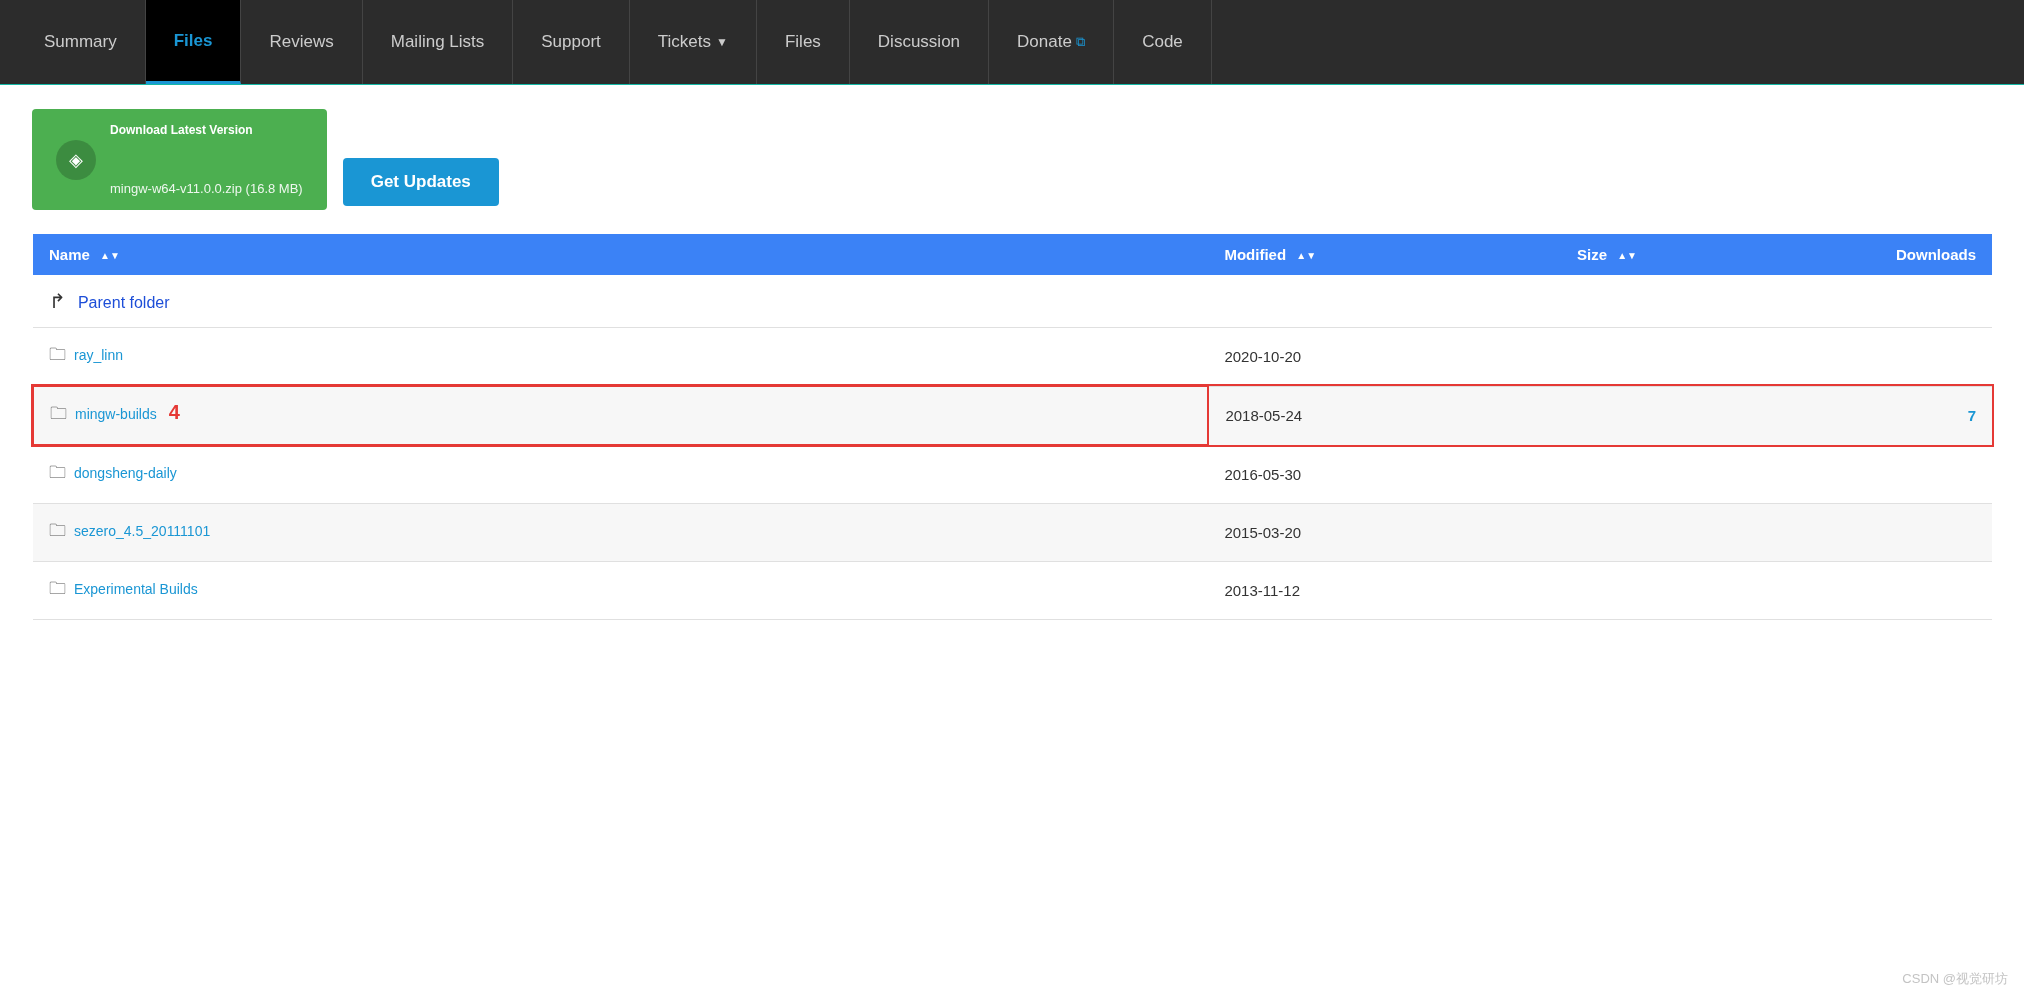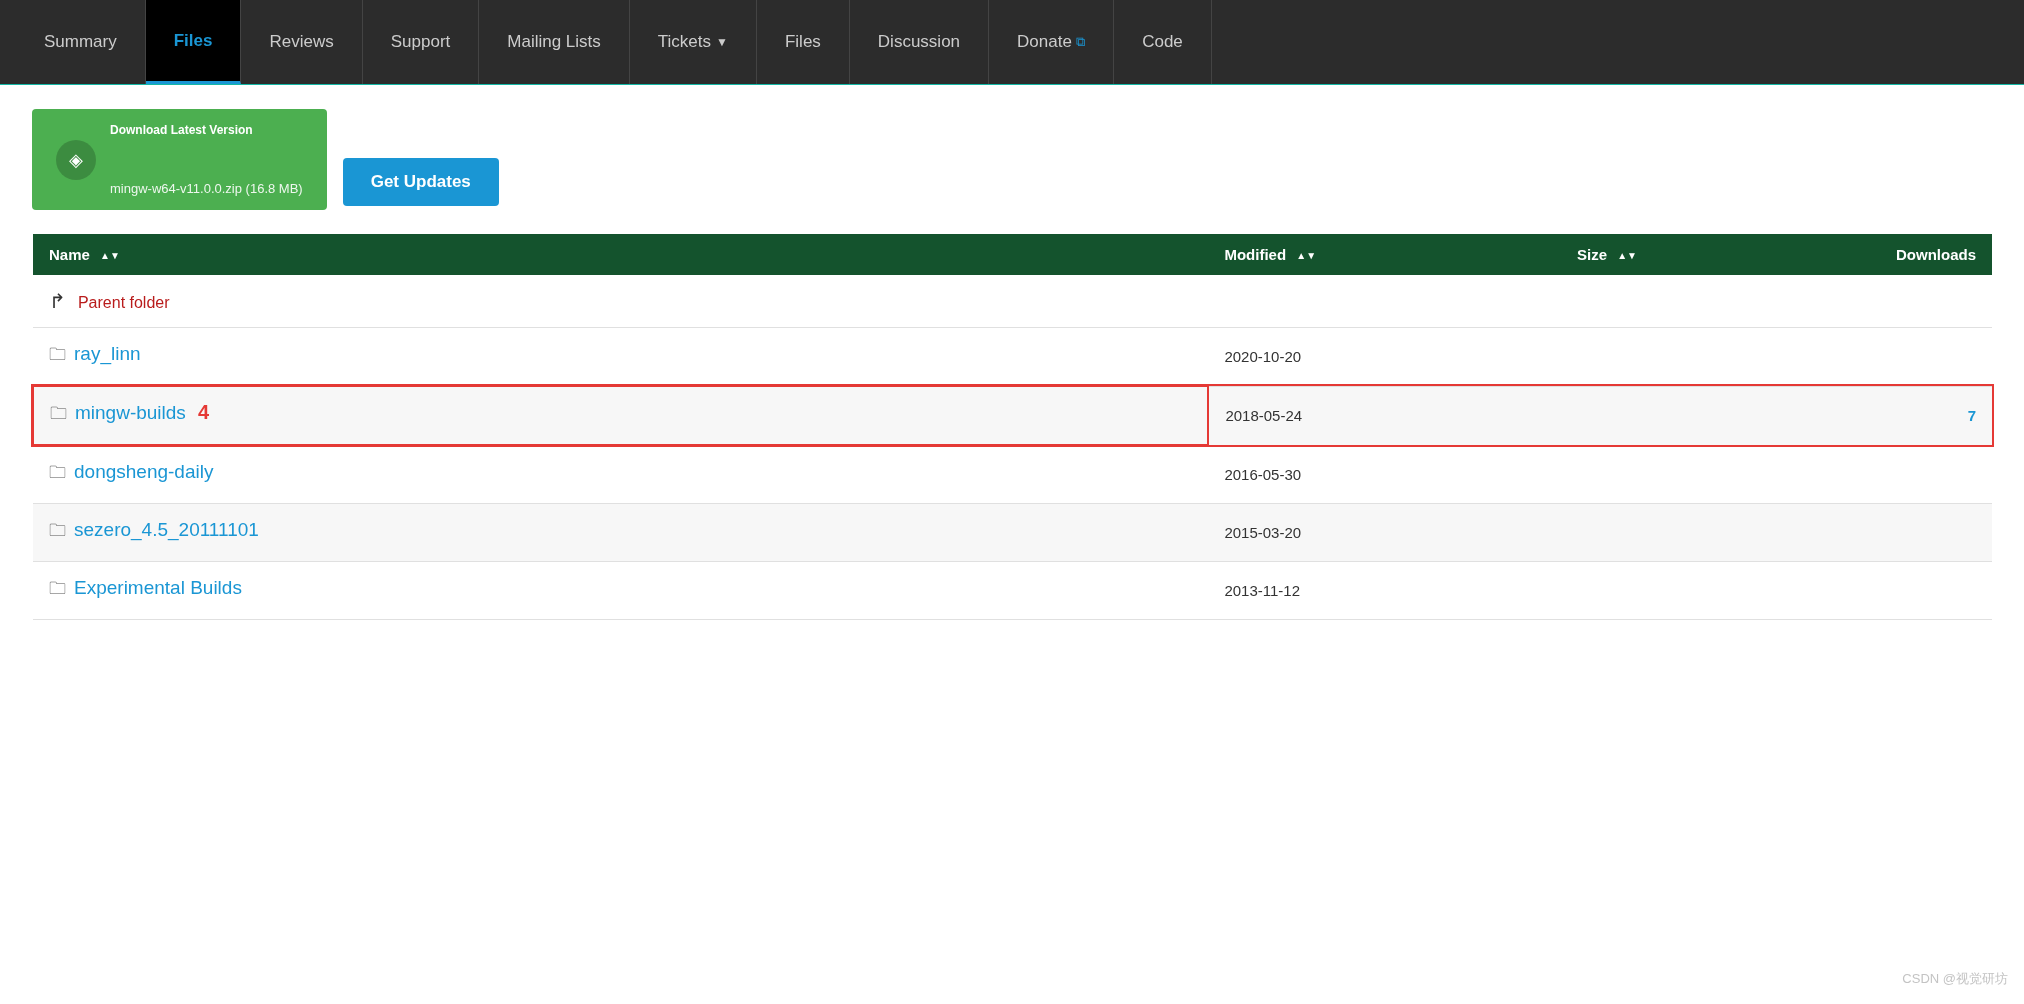--- a/index.html
+++ b/index.html
@@ -115,21 +115,21 @@
     }
     .breadcrumb .separator { color: #555; margin: 0 6px; }
     .breadcrumb .current { color: #333; }
 
     
     .file-table {
       width: 100%;
       border-collapse: collapse;
     }
     .file-table thead tr {
-      background: #14532d;
+      background: #3b82f6;
       color: #fff;
     }
     .file-table thead th {
       padding: 12px 16px;
       font-size: 15px;
       font-weight: 600;
       text-align: left;
       cursor: pointer;
       white-space: nowrap;
     }
@@ -154,34 +154,34 @@
     }
     .file-table tbody tr.parent-row {
       background: #fff;
     }
     .parent-icon {
       font-size: 20px;
       margin-right: 8px;
       color: #333;
     }
     .parent-link {
-      color: #b91c1c;
+      color: #1d4ed8;
       text-decoration: none;
       font-size: 16px;
     }
 
     .folder-icon {
       font-size: 18px;
       margin-right: 8px;
       color: #555;
     }
     .folder-link {
       color: #1a96d4;
       text-decoration: none;
-      font-size: 19px;
+      font-size: 14px;
     }
     .badge {
       display: inline-block;
       background: transparent;
       color: #e53935;
       font-weight: bold;
       font-size: 20px;
       margin-left: 12px;
     }
     .col-name { width: 60%; }
@@ -206,22 +206,22 @@
     }
   </style>
 </head>
 <body>
 
 <nav class="nav-bar">
 
 <a href="#" class="nav-tab">Summary</a>
     <a href="#" class="nav-tab active">Files</a>
     <a href="#" class="nav-tab">Reviews</a>
+    <a href="#" class="nav-tab">Mailing Lists</a>
     <a href="#" class="nav-tab">Support</a>
-    <a href="#" class="nav-tab">Mailing Lists</a>
     <a href="#" class="nav-tab tickets">Tickets <span class="dropdown-arrow">▼</span></a>
     <a href="#" class="nav-tab">Files</a>
     <a href="#" class="nav-tab">Discussion</a>
     <a href="#" class="nav-tab">Donate <span class="external-icon">⧉</span></a>
     <a href="#" class="nav-tab">Code</a>
   </nav>
 
 <div class="main-content">
 
   <div class="buttons-row">

